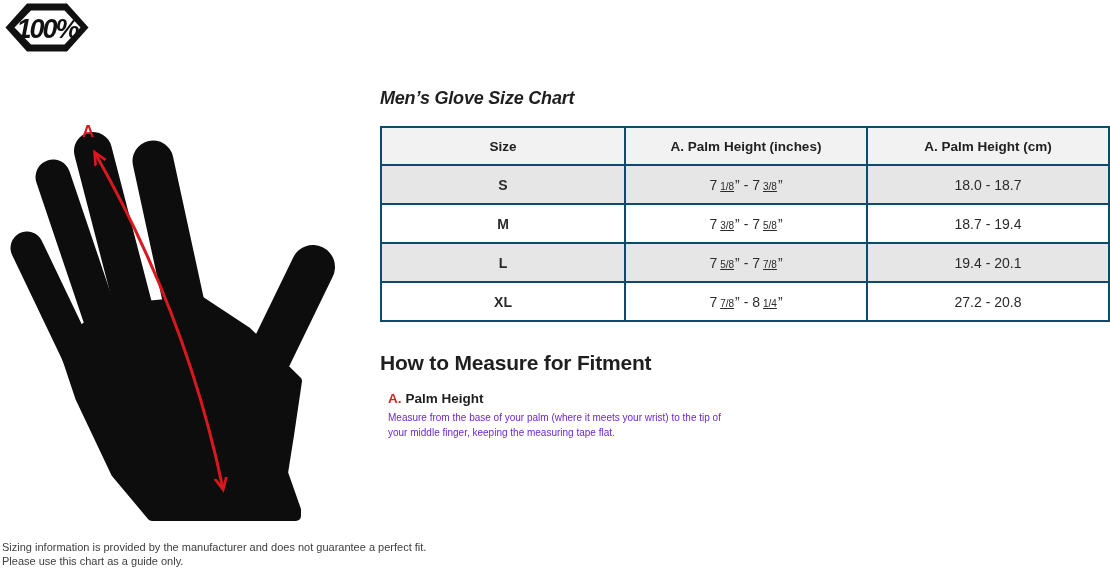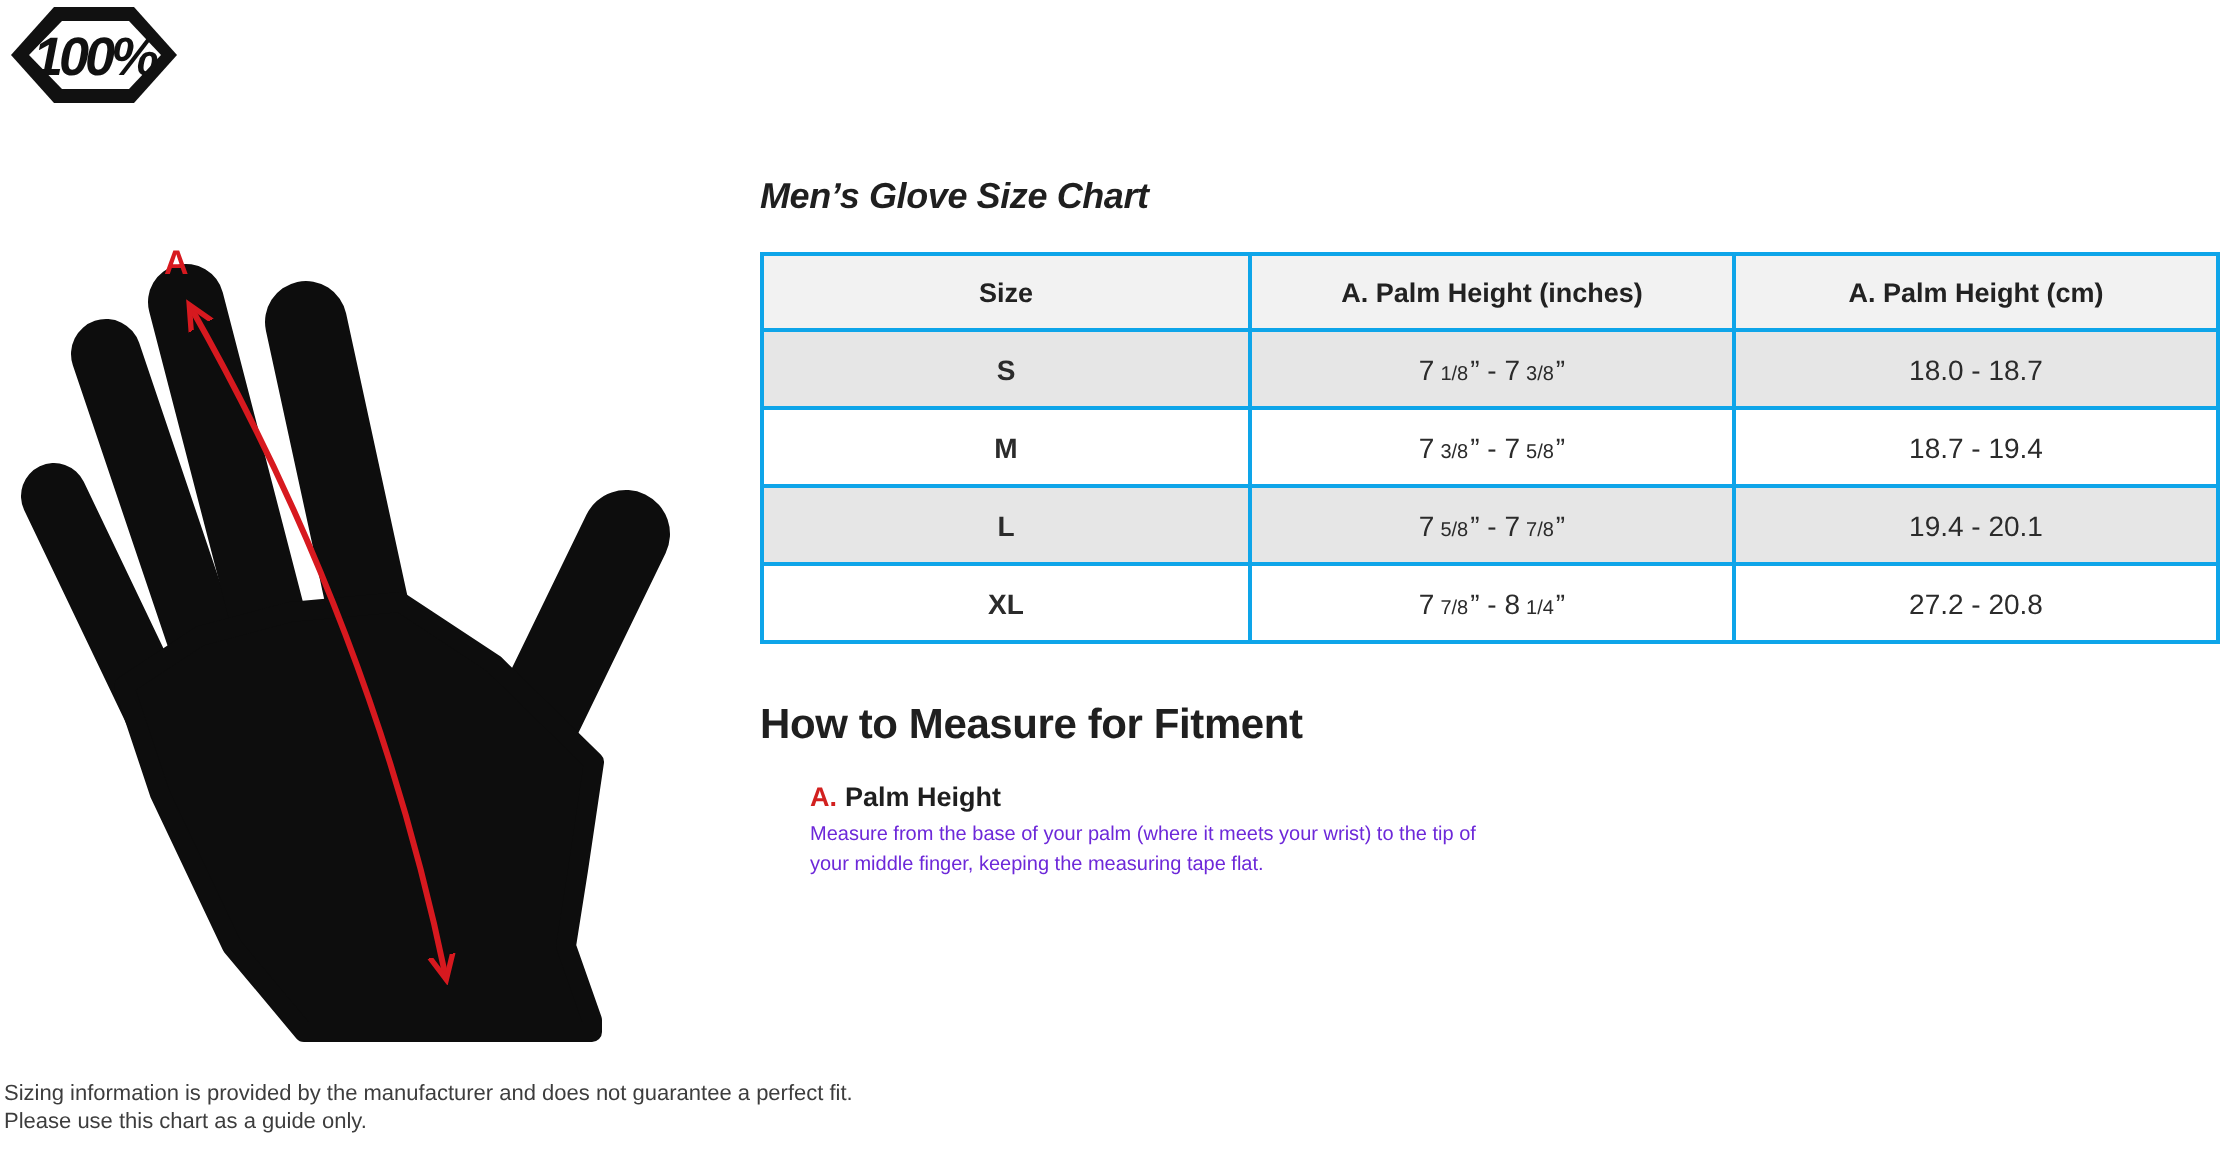--- a/index.html
+++ b/index.html
@@ -18,37 +18,37 @@
   }
 
   table.size-table {
     margin-top: 18px; border-collapse: collapse; table-layout: fixed;
     width: 728px;
   }
   table.size-table col.c-size   { width: 244px; }
   table.size-table col.c-inch   { width: 242px; }
   table.size-table col.c-cm     { width: 242px; }
   table.size-table th, table.size-table td {
-    border: 2px solid #0ea5e9; text-align: center; vertical-align: middle;
+    border: 2px solid #0c4a6e; text-align: center; vertical-align: middle;
   }
   table.size-table th {
     background: #f2f2f2; font-size: 13.5px; font-weight: bold; color: #222;
     height: 38px;
   }
   table.size-table td { height: 39px; font-size: 14px; color: #2b2b2b; background: #ffffff; }
   table.size-table tr.striped td { background: #e6e6e6; }
   td.cell-size { font-weight: bold; font-size: 13.5px; }
-  .frac { font-size: 10px; letter-spacing: 0; margin: 0 1px 0 3px; }
+  .frac { font-size: 10px; letter-spacing: 0; margin: 0 1px 0 3px; text-decoration: underline; }
   .quote { font-size: 14px; }
 
   .measure-heading {
     margin-top: 31px; font-size: 21px; line-height: 20px; font-weight: bold;
     color: #1f1f1f; letter-spacing: -0.2px;
   }
-  .measure-block { margin-left: 25px; margin-top: 18px; }
+  .measure-block { margin-left: 8px; margin-top: 18px; }
   .measure-label { font-size: 13.5px; line-height: 16px; font-weight: bold; color: #1f1f1f; }
   .measure-key { color: #d2201f; margin-right: 4px; }
   .measure-desc {
     margin-top: 3px; font-size: 10px; line-height: 15px; color: #6d28d9;
     width: 350px;
   }
 
   .footer {
     position: absolute; left: 2px; top: 540px; font-size: 11px; line-height: 14px;
     color: #3d3d3d;

